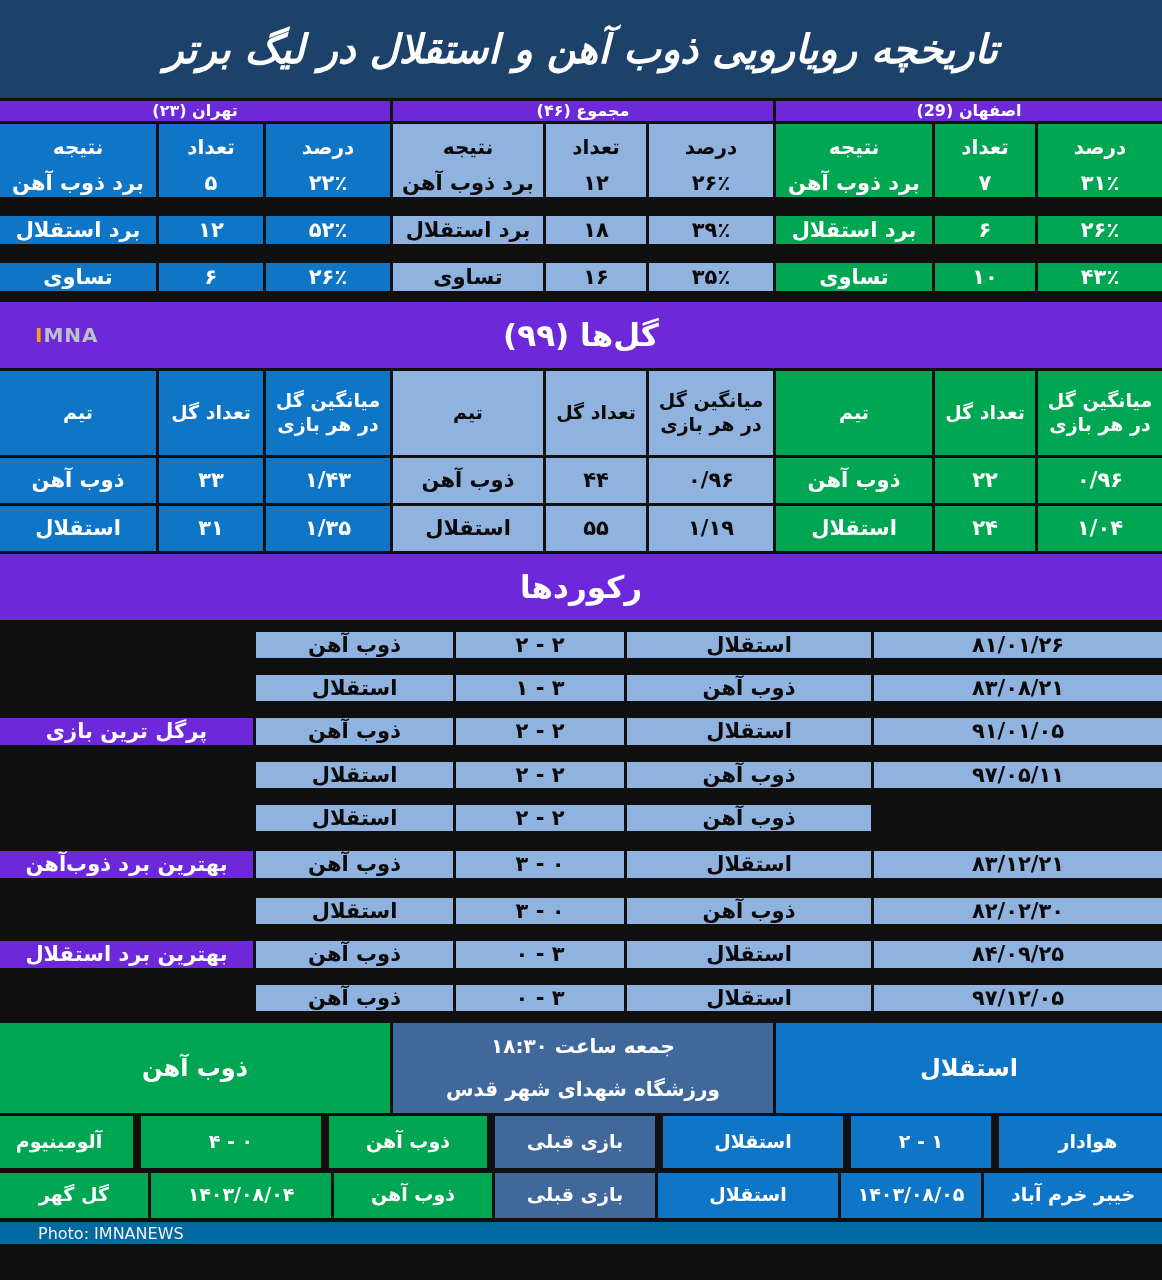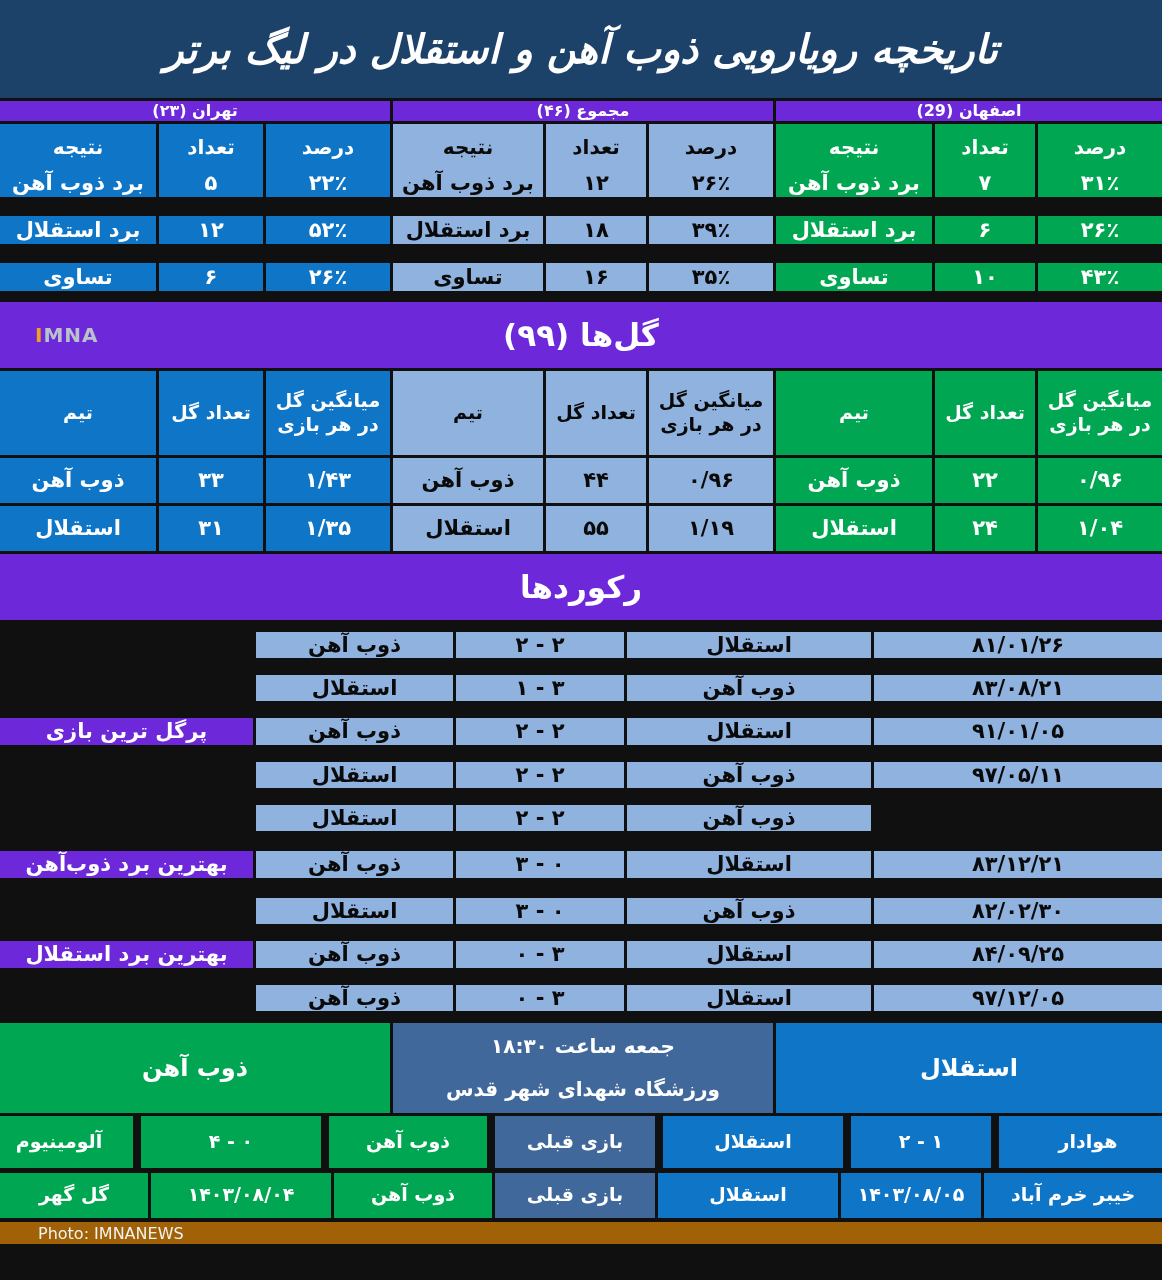--- a/index.html
+++ b/index.html
@@ -36,21 +36,21 @@
   .rec-label{grid-row:1/-1;grid-column:1;font-size:22px;}
   .blk-a{height:217px;grid-template-rows:repeat(5,1fr);}
   .blk-b{height:43px;grid-template-rows:1fr;}
   .blk-c{height:131px;grid-template-rows:repeat(3,1fr);}
   .fixture{height:90px;font-size:24px;}
   .fixture .cell{height:90px;}
   .fix-mid{flex-direction:column;font-size:20px;row-gap:18px;}
   .b-row{font-size:19px;}
   .b-prev{height:52px;gap:8px;}.b-prev .cell{height:52px;}
   .b-next{height:48px;}.b-next .cell{height:45px;}
-  .credit-bar{height:22px;background:#a16207;color:#f2f2f2;justify-content:flex-start;padding-left:38px;font-size:16px;font-weight:normal;direction:ltr;box-sizing:border-box;width:1162px;}
+  .credit-bar{height:22px;background:#0369a1;color:#f2f2f2;justify-content:flex-start;padding-left:38px;font-size:16px;font-weight:normal;direction:ltr;box-sizing:border-box;width:1162px;}
   .logo{position:absolute;left:35px;top:50%;transform:translateY(-50%);direction:ltr;font-size:20px;letter-spacing:1px;}
   .logo .accent{color:#f3a01e;}
   .logo .rest{color:#b9c2cc;}
 </style>
 </head>
 <body>
 
 <div class="page">
 
   <div class="band title-band c-navy cell rtl">تاریخچه رویارویی ذوب آهن و استقلال در لیگ برتر</div>

